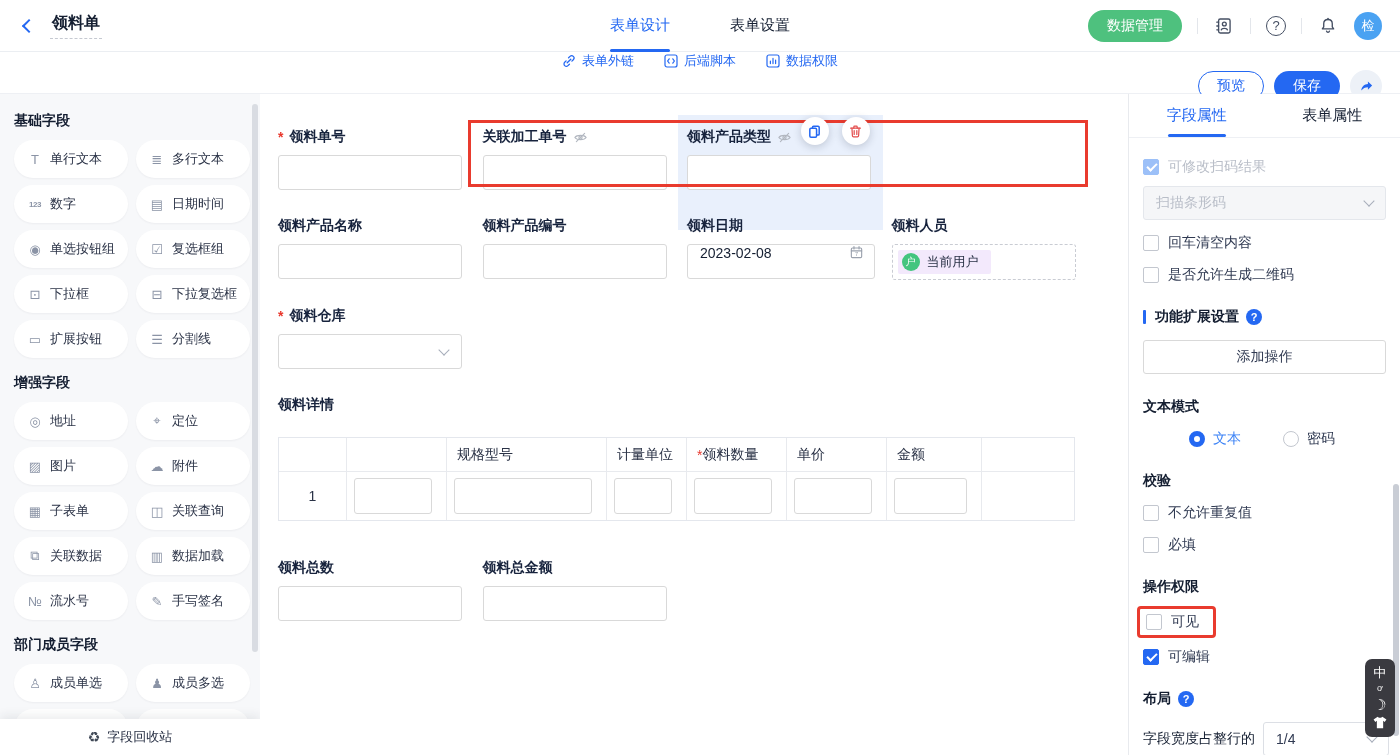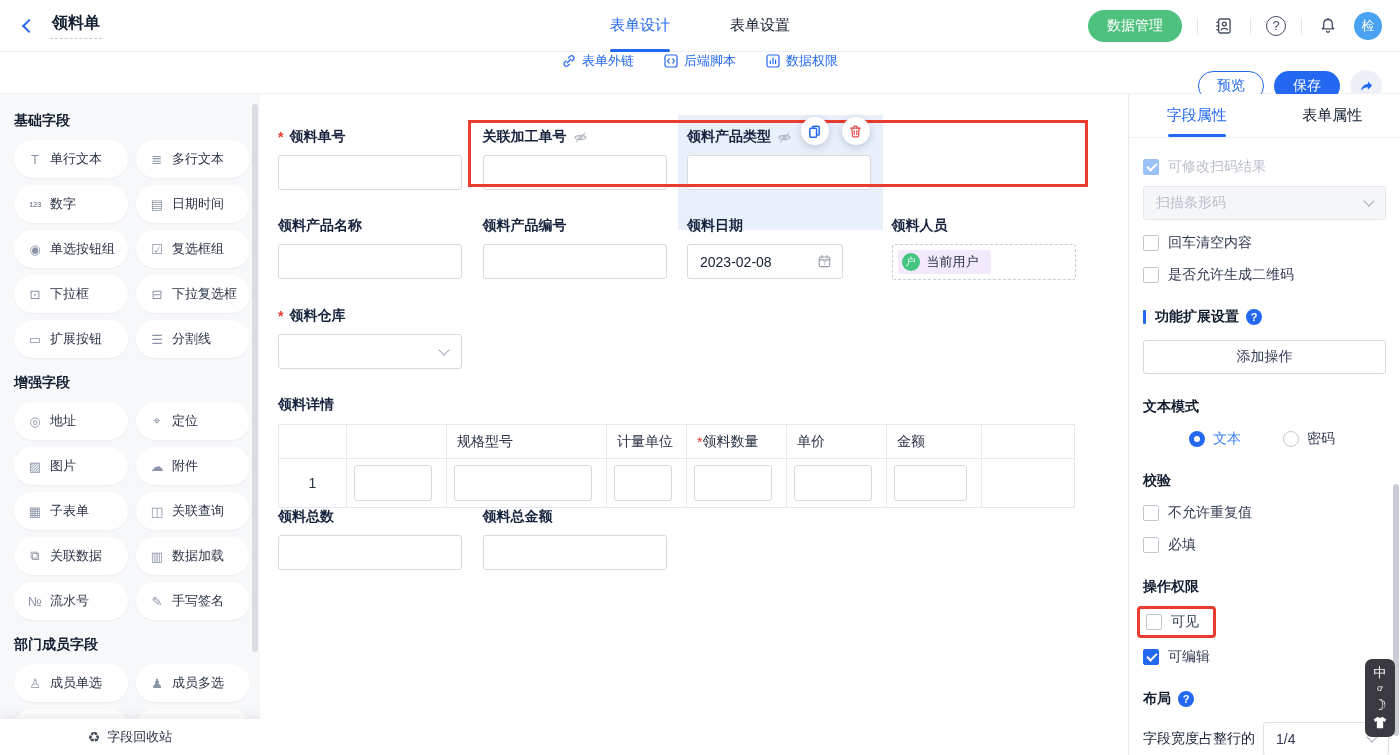--- a/index.html
+++ b/index.html
@@ -49,36 +49,36 @@
 
   
   .canvas { flex:1; background:#fff; position:relative; padding:34px 0 0 18px; overflow:hidden; }
   .frow { display:flex; margin-bottom:27px; }
   .fcol { width:204.5px; position:relative; }
   .flabel { font-size:14px; font-weight:700; color:#17233d; margin-bottom:9px; display:flex; align-items:center; gap:6px; height:18px; }
   .flabel.req::before { content:"*"; color:#e8372c; margin-right:0px; font-weight:700; }
   .finput { width:184px; height:35px; border:1px solid #d9d9d9; border-radius:3px; background:#fff; cursor:text; }
   .fselect { width:184px; height:35px; border:1px solid #d9d9d9; border-radius:3px; background:#fff; display:flex; align-items:center; justify-content:flex-end; padding-right:13px; cursor:pointer; }
   .chev { width:8px; height:8px; border-right:1.5px solid #a7adba; border-bottom:1.5px solid #a7adba; transform:rotate(45deg); margin-top:-4px; }
-  .date-input { width:156px; height:35px; border:1px solid #d9d9d9; border-radius:3px; background:#fff; display:flex; align-items:center; justify-content:space-between; padding:0 10px 0 12px; font-size:14px; color:#141e31; cursor:pointer; }
+  .date-input { width:188px; height:35px; border:1px solid #d9d9d9; border-radius:3px; background:#fff; display:flex; justify-content:space-between; padding:0 10px 0 12px; font-size:14px; color:#141e31; cursor:pointer; }
   .user-box { width:184px; height:36px; border:1px dashed #c9ccd3; border-radius:3px; background:#fff; display:flex; align-items:center; padding-left:5px; }
   .user-tag { display:flex; align-items:center; gap:7px; background:#f3e9fc; border-radius:2px; padding:3px 12px 3px 4px; font-size:13px; color:#2a3246; }
   .user-avatar { width:18px; height:18px; border-radius:50%; background:#44c57f; color:#fff; font-size:10px; display:flex; align-items:center; justify-content:center; }
   .eye-icon { flex-shrink:0; }
 
   .fcol.selected .selected-bg { position:absolute; left:-9px; right:9px; top:-13px; bottom:-40px; background:#e9f0fc; z-index:0; }
   .fcol.selected .flabel, .fcol.selected .finput { position:relative; z-index:1; }
   .factions { position:absolute; top:-11px; right:22px; display:flex; gap:13px; z-index:6; }
   .action-circle { width:28px; height:28px; border-radius:50%; background:#fff; box-shadow:0 2px 8px rgba(20,30,50,.2); display:flex; align-items:center; justify-content:center; cursor:pointer; }
 
   .canvas-annotation { position:absolute; left:208px; top:26px; width:620px; height:67px; border:3px solid #e93b2e; z-index:5; pointer-events:none; }
 
   
-  .sf-label { font-size:14px; font-weight:700; color:#17233d; margin-bottom:10px; }
-  .sf-table { width:797px; border:1px solid #e4e7ed; }
+  .sf-label { font-size:14px; font-weight:700; color:#17233d; margin-bottom:23px; }
+  .sf-table { width:797px; border:1px solid #e4e7ed; margin-bottom:38px; }
   .sf-row { display:flex; }
   .sf-hrow { height:34px; border-bottom:1px solid #e8eaee; }
   .sf-brow { height:48px; }
   .sf-rownum { width:68px; flex-shrink:0; display:flex; align-items:center; justify-content:center; font-size:14px; color:#2a3246; border-right:1px solid #e8eaee; }
   .sf-hcell { display:flex; align-items:center; padding-left:10px; font-size:14px; color:#2a3246; border-right:1px solid #e8eaee; flex-shrink:0; }
   .sf-hcell.req::before { content:"*"; color:#e8372c; }
   .sf-cell { display:flex; align-items:center; padding-left:7px; border-right:1px solid #e8eaee; flex-shrink:0; }
   .sf-input { height:36px; border:1px solid #d9d9d9; border-radius:3px; background:#fff; width:calc(100% - 14px); cursor:text; }
   .cw0 { width:100px; } .cw1 { width:160px; } .cw2 { width:80px; } .cw3 { width:100px; } .cw4 { width:100px; } .cw5 { width:95px; }
   .sf-trail { flex:1; border-right:none; }

